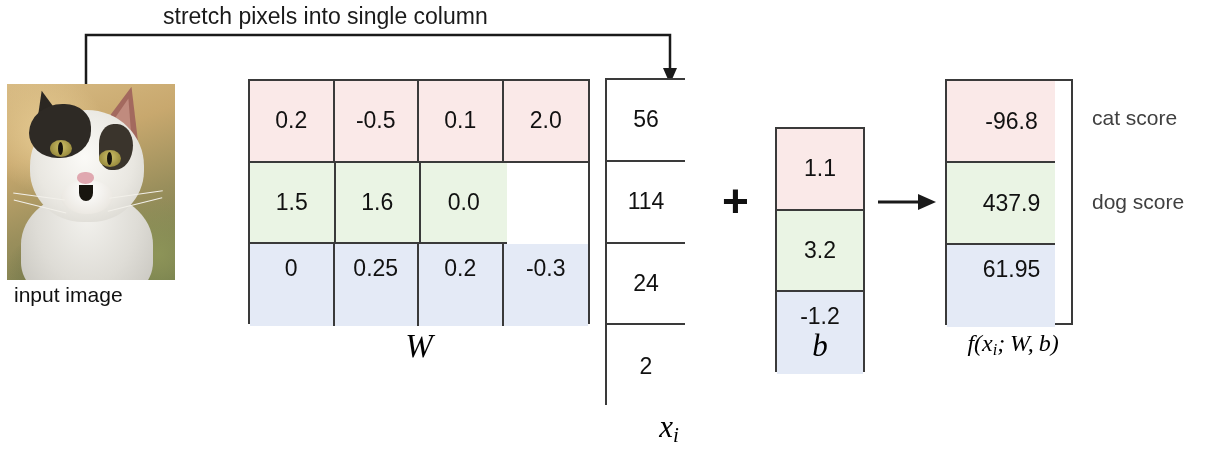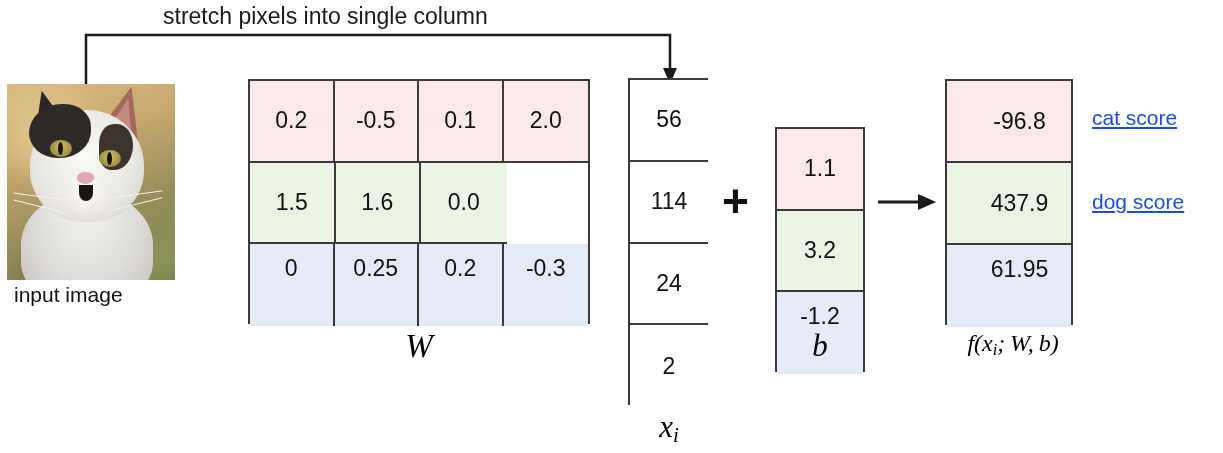--- a/index.html
+++ b/index.html
@@ -104,30 +104,30 @@
   .cell.last-col { border-right: none; }
   .cell.last-row { border-bottom: none; }
   .cell.topalign { align-items: flex-start; padding-top: 11px; }
 
   
   #w-matrix { left: 248px; top: 79px; width: 342px; height: 245px; text-align: center; }
   #w-matrix .wrow { display:flex; height: 81.666px; }
   #w-matrix .cell { width: 85.5px; }
 
   
-  #x-col { left: 628px; top: 78px; width: 80px; height: 327px; }
+  #x-col { left: 605px; top: 78px; width: 80px; height: 327px; }
   #x-col .cell { width: 78px; height: 81.75px; border-right: none; }
 
   
   #b-col { left: 775px; top: 79px; width: 90px; height: 245px; margin-top: 48px; }
   #b-col .cell { width: 86px; height: 81.666px; border-right: none; }
 
   
   #scores-col { left: 945px; top: 79px; width: 128px; height: 246px; }
-  #scores-col .cell { width: 124px; height: 82px; border-right: none; padding-left: 21px; }
+  #scores-col .cell { width: 108px; height: 82px; border-right: none; padding-left: 21px; }
 
   .pink  { background: #fae9e8; }
   .green { background: #eaf4e4; }
   .blue  { background: #e4eaf6; }
   .white { background: #ffffff; }
 
   
   .mathlabel {
     font-family: "Liberation Serif", serif;
     font-style: italic;
@@ -147,24 +147,23 @@
     color: #111111;
     font-family: "Liberation Sans", sans-serif;
   }
 
   
   #eq-arrow { left: 876px; top: 188px; width: 62px; height: 28px; }
 
   
   .score-label {
     font-size: 21px;
-    color: #1d4ed8;
+    color: #404040;
     white-space: nowrap;
     left: 1092px;
-    text-decoration: underline;
   }
   #label-cat  { top: 106px; }
   #label-dog  { top: 190px; }
   #label-ship { top: 272px; }
 
   
   #input-caption {
     left: 14px; top: 283px;
     font-size: 21px; color: #111111; white-space: nowrap;
   }

